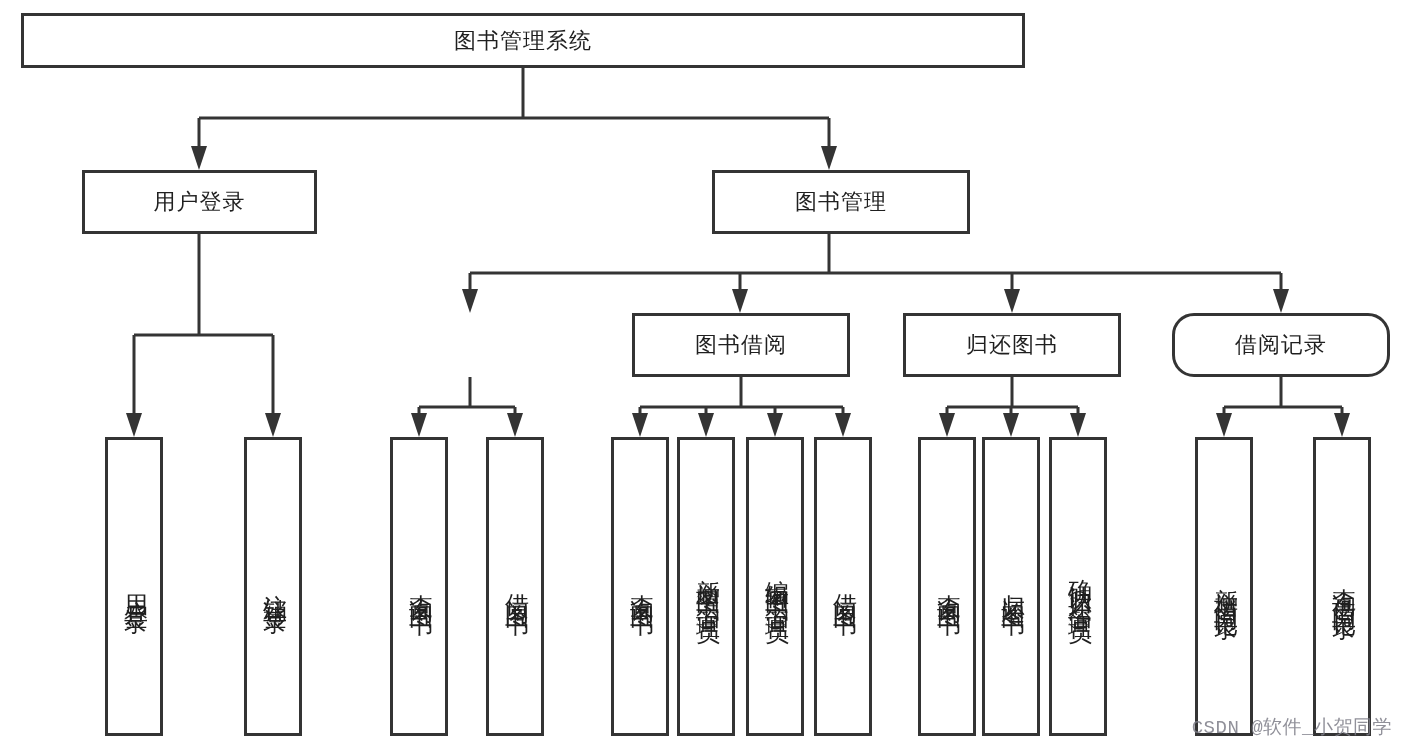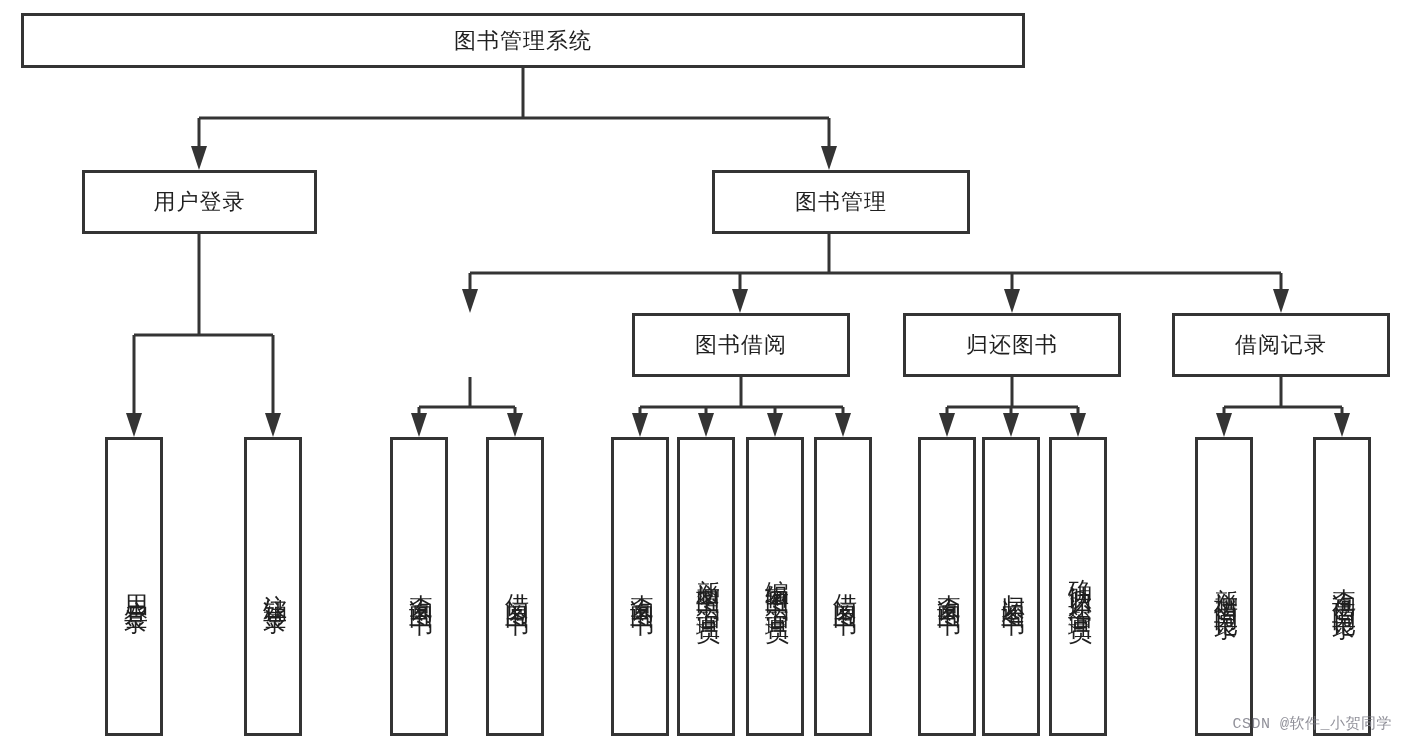--- a/index.html
+++ b/index.html
@@ -37,21 +37,21 @@
     text-orientation: mixed;
     font-size: 24px;
     line-height: 1;
     letter-spacing: 6px;
     white-space: nowrap;
   }
   .watermark {
     position: absolute;
     right: 13px;
     top: 714px;
-    font-size: 15px;
+    font-size: 19px;
     letter-spacing: 0.5px;
     color: rgba(125, 125, 135, 0.85);
     z-index: 3;
     white-space: nowrap;
   }
 </style>
 </head>
 <body>
 
 <div class="canvas">
@@ -113,21 +113,21 @@
   <div class="node h" style="left:712px; top:170px; width:258px; height:64px;">
     <span>图书管理</span>
   </div>
 
   <div class="node h" style="left:632px; top:313px; width:218px; height:64px;">
     <span>图书借阅</span>
   </div>
   <div class="node h" style="left:903px; top:313px; width:218px; height:64px;">
     <span>归还图书</span>
   </div>
-  <div class="node h" style="left:1172px; top:313px; width:218px; height:64px;">
+  <div class="node h" style="left:1172px; top:313px; width:218px; height:64px;border-radius:22px;">
     <span>借阅记录</span>
   </div>
 
   <div class="node leaf" style="left:105px; top:437px; width:58px; height:299px;">
     <span>用户登录</span>
   </div>
   <div class="node leaf" style="left:244px; top:437px; width:58px; height:299px;">
     <span>注销登录</span>
   </div>
 

